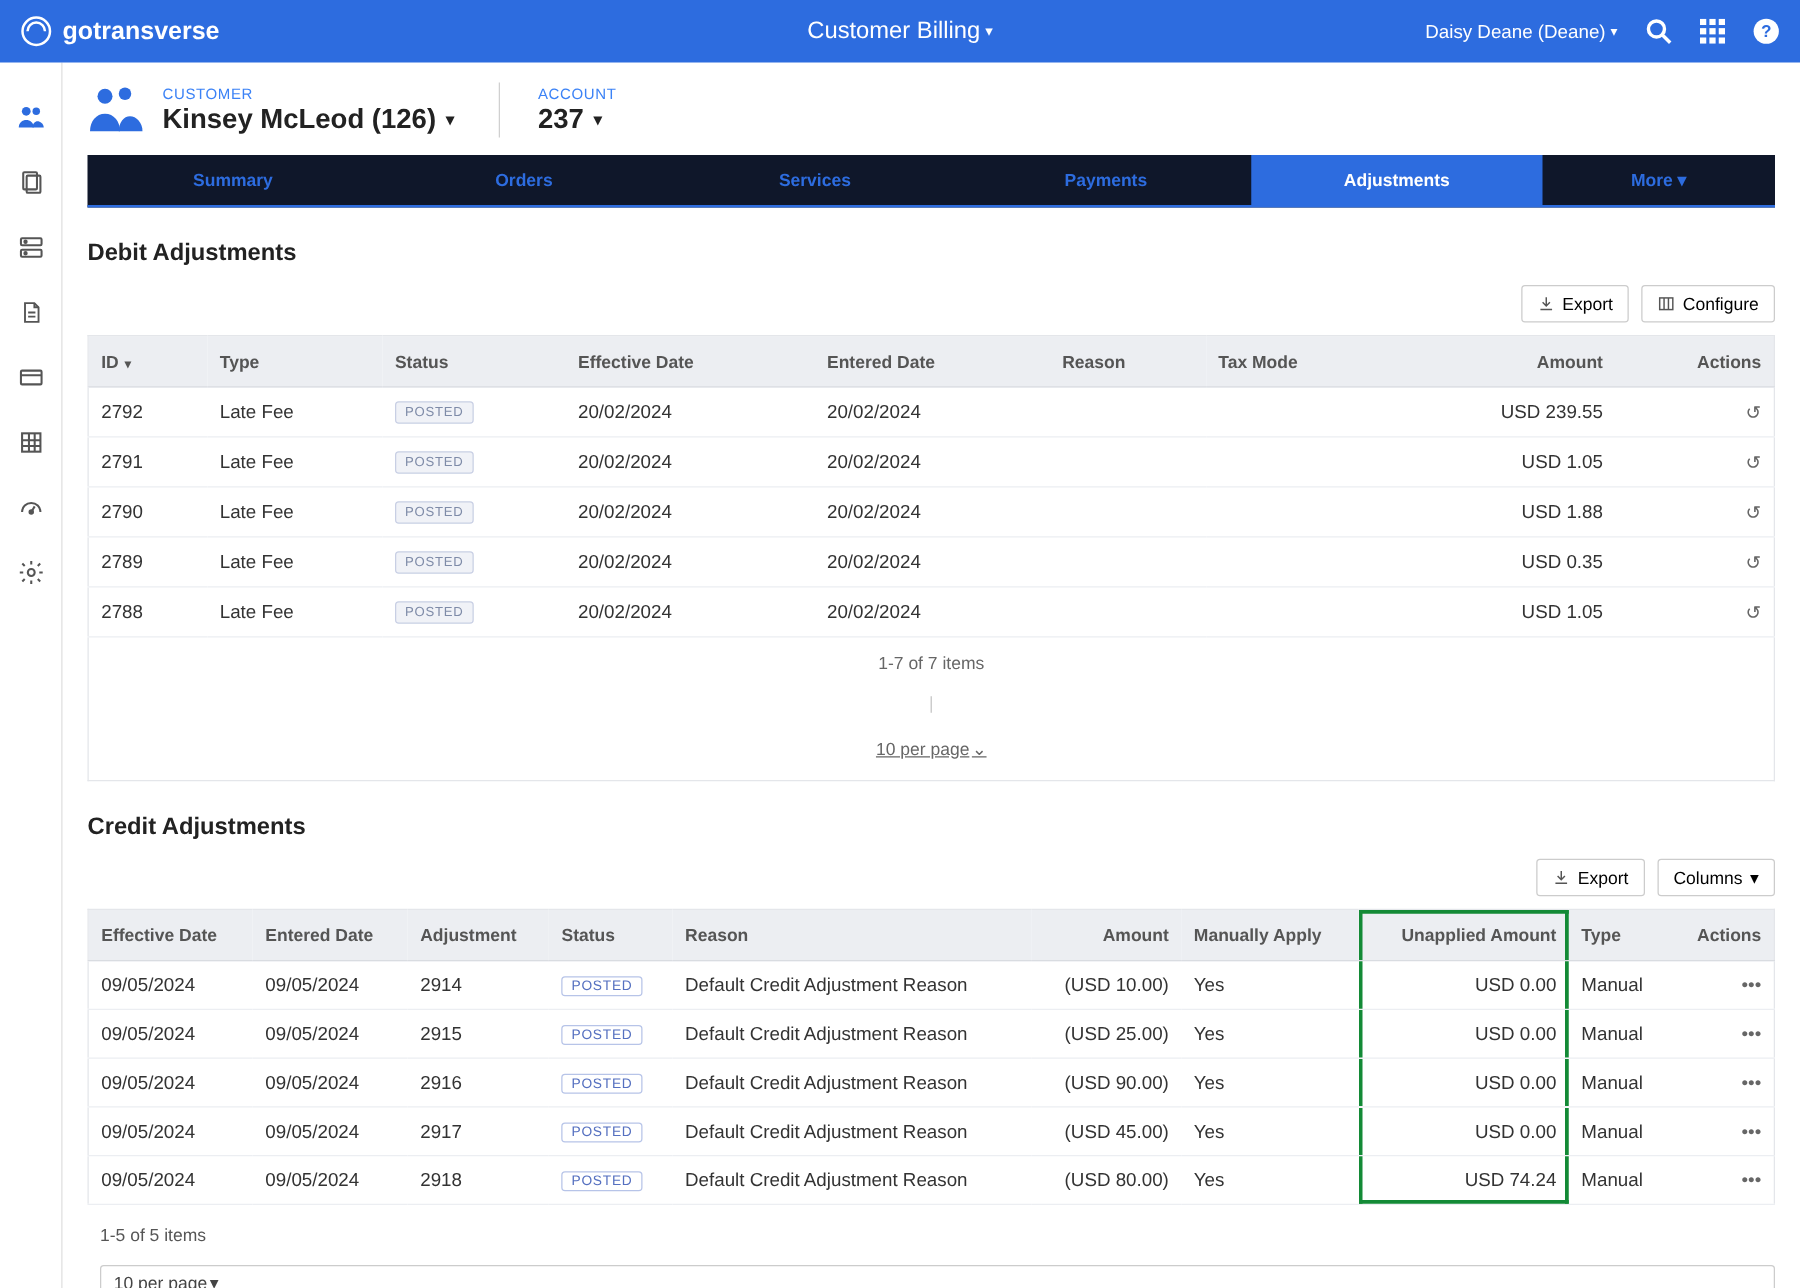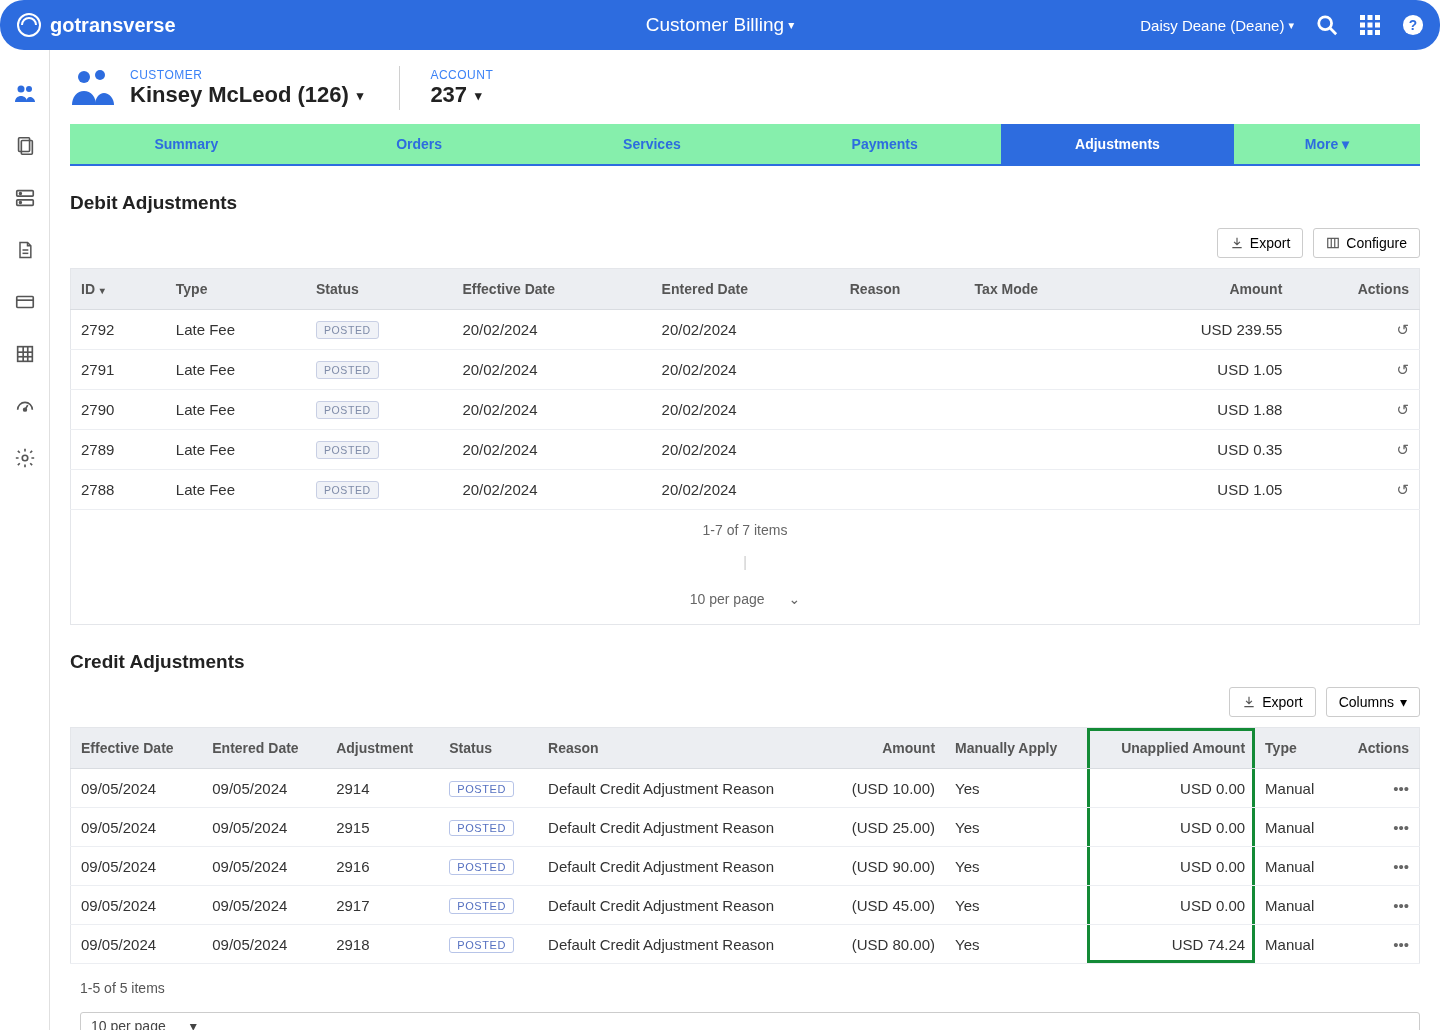--- a/index.html
+++ b/index.html
@@ -1,19 +1,19 @@
 <!DOCTYPE html>
 <html><head>
 <meta charset="utf-8">
 <style>
 * { margin: 0; padding: 0; box-sizing: border-box; }
 body { font-family: "Helvetica Neue", Arial, sans-serif; font-size: 14px; color: #333; background: #fff; }
 
 
-.topbar { background: #2d6cdf; height: 50px; display: flex; align-items: center; color: #fff; padding: 0 16px; position: relative; border-radius: 24px; }
+.topbar { background: #2d6cdf; height: 50px; display: flex; align-items: center; color: #fff; padding: 0 16px; position: relative; }
 .logo { display: flex; align-items: center; font-size: 20px; font-weight: 600; }
 .logo svg { margin-right: 8px; }
 .topbar-title { position: absolute; left: 50%; transform: translateX(-50%); font-size: 19px; display: flex; align-items: center; cursor: pointer; }
 .topbar-title .caret { margin-left: 4px; font-size: 12px; }
 .topbar-right { margin-left: auto; display: flex; align-items: center; gap: 22px; }
 .user-menu { display: flex; align-items: center; cursor: pointer; font-size: 15px; }
 .user-menu .caret { margin-left: 4px; font-size: 11px; }
 .topbar-icon { cursor: pointer; display: flex; align-items: center; }
 
 
@@ -29,40 +29,40 @@
 
 .cust-header { display: flex; align-items: center; margin-bottom: 14px; }
 .cust-avatar { color: #2d6cdf; margin-right: 14px; }
 .cust-block { margin-right: 36px; }
 .cust-label { font-size: 12px; color: #3b82f6; letter-spacing: 0.5px; }
 .cust-value { font-size: 22px; font-weight: 700; color: #222; display: flex; align-items: center; }
 .cust-value .caret { font-size: 13px; margin-left: 8px; }
 .vline { height: 44px; border-left: 1px solid #d0d0d0; margin-right: 30px; }
 
 
-.tabs { display: flex; background: #86efac; border-bottom: 2px solid #2d6cdf; }
+.tabs { display: flex; background: #0f172a; border-bottom: 2px solid #2d6cdf; }
 .tab { flex: 1; text-align: center; padding: 12px 0; color: #2d6cdf; font-weight: 600; cursor: pointer; }
 .tab.more { flex: 0.8; }
 .tab.active { background: #2d6cdf; color: #fff; }
 
 
 .section-title { font-size: 19px; font-weight: 700; margin: 26px 0 14px 0; color: #222; }
 .toolbar-row { display: flex; justify-content: flex-end; gap: 10px; margin-bottom: 10px; }
 .btn { border: 1px solid #ccc; background: #fff; padding: 6px 12px; border-radius: 3px; cursor: pointer; font-size: 14px; display: flex; align-items: center; gap: 6px; }
 
 
 table { width: 100%; border-collapse: collapse; border: 1px solid #e4e6ea; }
 th { background: #eceef2; text-align: left; padding: 12px 10px; font-weight: 600; color: #555; border-bottom: 1px solid #d9dce1; font-size: 14px; }
 th.right, td.right { text-align: right; }
 td { padding: 10px 10px; border-bottom: 1px solid #eceef2; font-size: 15px; color: #333; }
 .badge-posted { display: inline-block; border: 1px solid #b7c4e8; color: #5570c0; background: #fff; border-radius: 3px; padding: 1px 7px; font-size: 11px; letter-spacing: 0.6px; }
 .badge-posted-small { display: inline-block; border: 1px solid #c8cfe4; color: #7e8ba8; background: #f0f2f7; border-radius: 3px; padding: 2px 7px; font-size: 10.5px; letter-spacing: 0.6px; }
 .action-icon { cursor: pointer; color: #666; }
 .table-footer { padding: 12px 10px; font-size: 14px; color: #666; border: 1px solid #e4e6ea; border-top: none; display: flex; align-items: center; gap: 16px; flex-direction: column; }
-.per-page { border: 1px solid #ccc; padding: 5px 10px; border-radius: 3px; cursor: pointer; font-size: 14px; display: inline-flex; align-items: center; gap: 24px; color: #444; }
+.per-page { border: 1px solid #ccc; padding: 5px 10px; border-radius: 3px; cursor: pointer; font-size: 14px; display: inline-flex; align-items: center; gap: 2px; color: #444; text-decoration: underline; }
 .per-page.inline { border: none; color: #666; }
 .sep { color: #ccc; }
 
 
 .col-highlight { position: relative; }
 .highlight-col th.col-highlight,
 .highlight-col td.col-highlight { box-shadow: inset 3px 0 0 #138a36, inset -3px 0 0 #138a36; }
 .highlight-col thead th.col-highlight { box-shadow: inset 3px 0 0 #138a36, inset -3px 0 0 #138a36, inset 0 3px 0 #138a36; }
 .highlight-col tbody tr:last-child td.col-highlight { box-shadow: inset 3px 0 0 #138a36, inset -3px 0 0 #138a36, inset 0 -3px 0 #138a36; }
 

